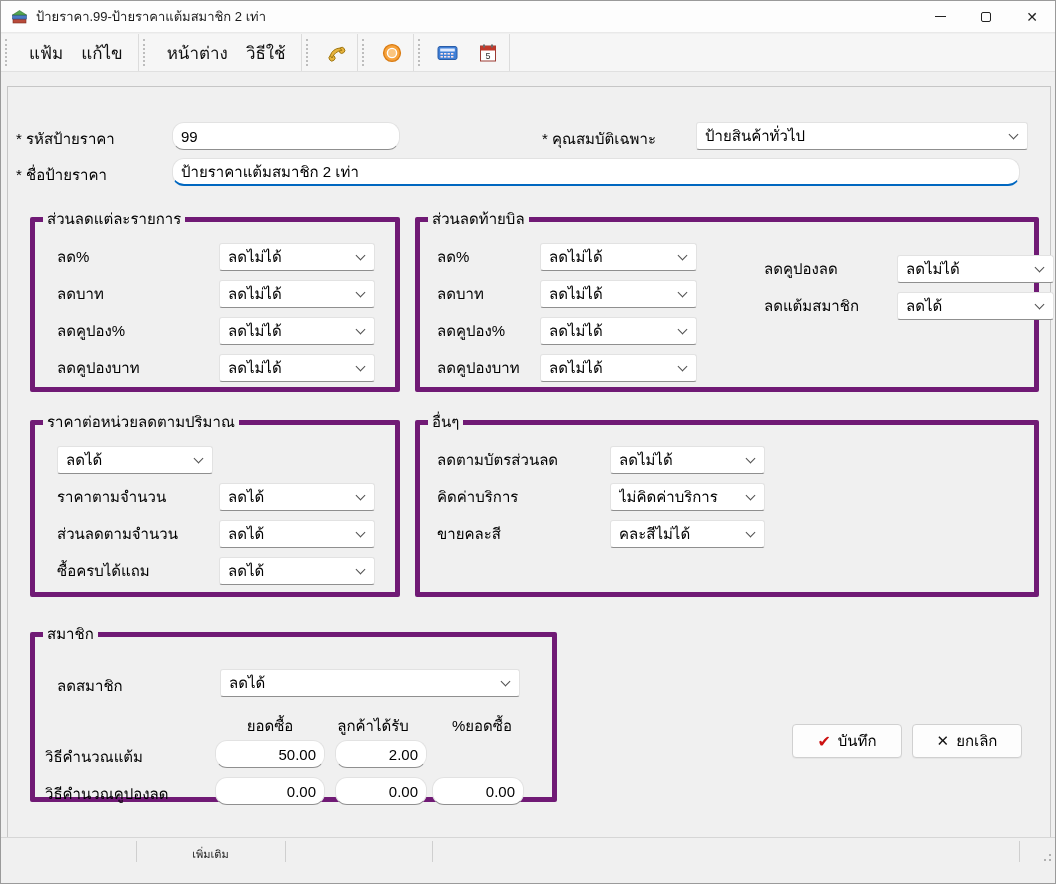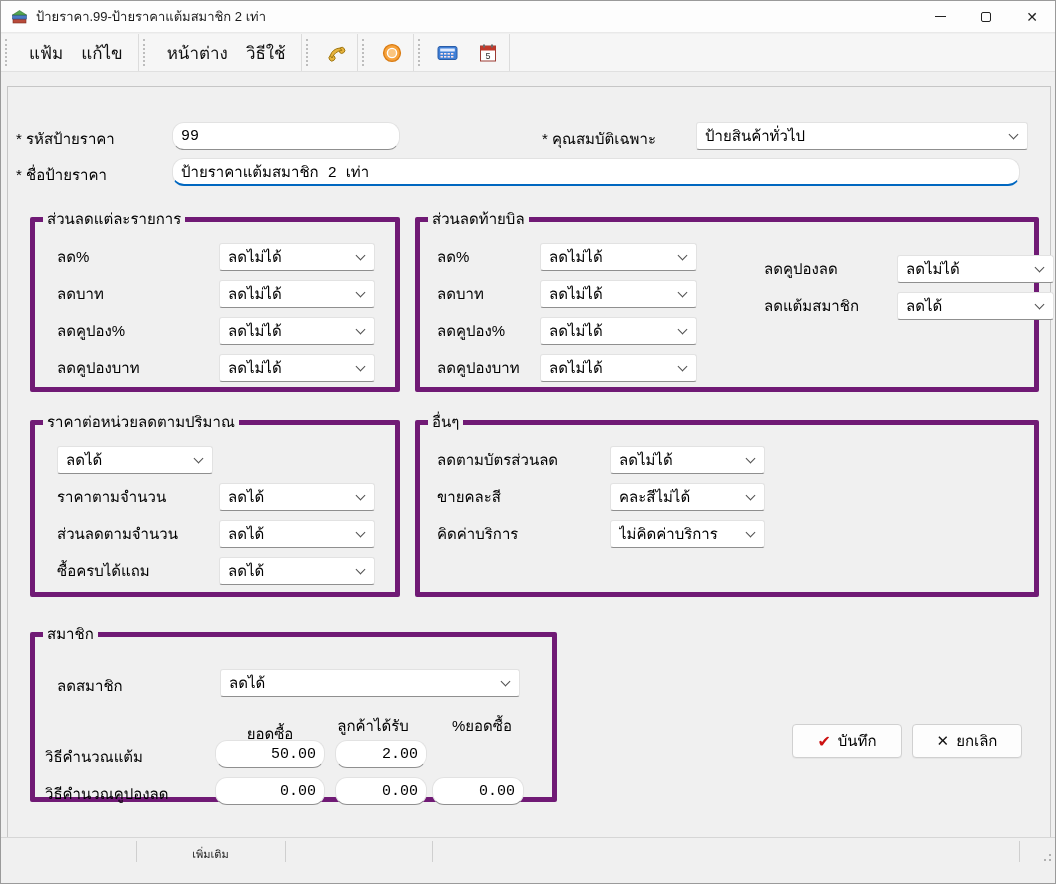--- a/index.html
+++ b/index.html
@@ -31,21 +31,21 @@
   .tb-iconbtn { width:30px; height:30px; display:flex; align-items:center; justify-content:center; }
 
   
   .content { position:absolute; top:85px; left:6px; width:1044px; height:768px;
              background:#f0f0f0; border:1px solid #c6c6c6; }
 
   .f-label { position:absolute; font-size:15px; color:#000; white-space:nowrap; }
 
   .tbox { position:absolute; height:28px; background:#fff; border:1px solid #e2e2e2;
           border-bottom:1px solid #8f8f8f; border-radius:12px; font-size:15px; color:#000;
-          font-family:Liberation Mono, monospace; padding:0 8px; }
+          font-family:Liberation Sans, sans-serif; padding:0 8px; }
   .tbox.focused { border-bottom:2px solid #0067c0; }
   .tbox.num { text-align:right; }
 
   .dd { position:absolute; height:28px; background:#fff; border:1px solid #e2e2e2;
         border-bottom:1px solid #8f8f8f; border-radius:3px; display:flex; align-items:center;
         padding:0 8px; cursor:default; }
   .dd .dd-text { font-size:15px; color:#000; flex:1; white-space:nowrap; overflow:hidden; }
   .chev { width:7px; height:7px; border-right:1.4px solid #505050; border-bottom:1.4px solid #505050;
           transform:rotate(45deg); margin:-3px 2px 0 6px; flex:none; }
 
@@ -308,45 +308,45 @@
     <fieldset class="grp g4" style="left:407px; top:323px; width:624px; height:187px;">
       <legend>อื่นๆ</legend>
       <div class="g-row">
           <span class="lbl">ลดตามบัตรส่วนลด</span>
         <div class="dd">
             <span class="dd-text">ลดไม่ได้</span>
             <span class="chev"></span>
           </div>
         </div>
       <div class="g-row">
+          <span class="lbl">คิดค่าบริการ</span>
+        <div class="dd">
+            <span class="dd-text">ไม่คิดค่าบริการ</span>
+            <span class="chev"></span>
+          </div>
+        </div>
+      <div class="g-row">
           <span class="lbl">ขายคละสี</span>
         <div class="dd">
             <span class="dd-text">คละสีไม่ได้</span>
-            <span class="chev"></span>
-          </div>
-        </div>
-      <div class="g-row">
-          <span class="lbl">คิดค่าบริการ</span>
-        <div class="dd">
-            <span class="dd-text">ไม่คิดค่าบริการ</span>
             <span class="chev"></span>
           </div>
         </div>
     </fieldset>
 
     <fieldset class="grp" style="left:22px; top:535px; width:527px; height:180px;">
       <legend>สมาชิก</legend>
       <div class="g5-inner">
         <span class="f-label" style="left:22px; top:16px;">ลดสมาชิก</span>
         <div class="dd" style="left:185px; top:11px; width:300px;">
           <span class="dd-text">ลดได้</span>
           <span class="chev"></span>
         </div>
 
-        <span class="mem-col-h" style="left:180px; width:110px; top:64px;">ยอดซื้อ</span>
+        <span class="mem-col-h" style="left:180px; width:110px; top:56px;">ยอดซื้อ</span>
         <span class="mem-col-h" style="left:288px; width:100px; top:56px;">ลูกค้าได้รับ</span>
         <span class="mem-col-h" style="left:397px; width:100px; top:56px;">%ยอดซื้อ</span>
 
         <span class="f-label" style="left:10px; top:87px;">วิธีคำนวณแต้ม</span>
         <input class="tbox num" style="left: 180px; top: 82px; width: 110px;" value="50.00">
         <input class="tbox num" style="left: 300px; top: 82px; width: 92px;" value="2.00">
 
         <span class="f-label" style="left:10px; top:124px;">วิธีคำนวณคูปองลด</span>
         <input class="tbox num" style="left: 180px; top: 119px; width: 110px;" value="0.00">
         <input class="tbox num" style="left: 300px; top: 119px; width: 92px;" value="0.00">

